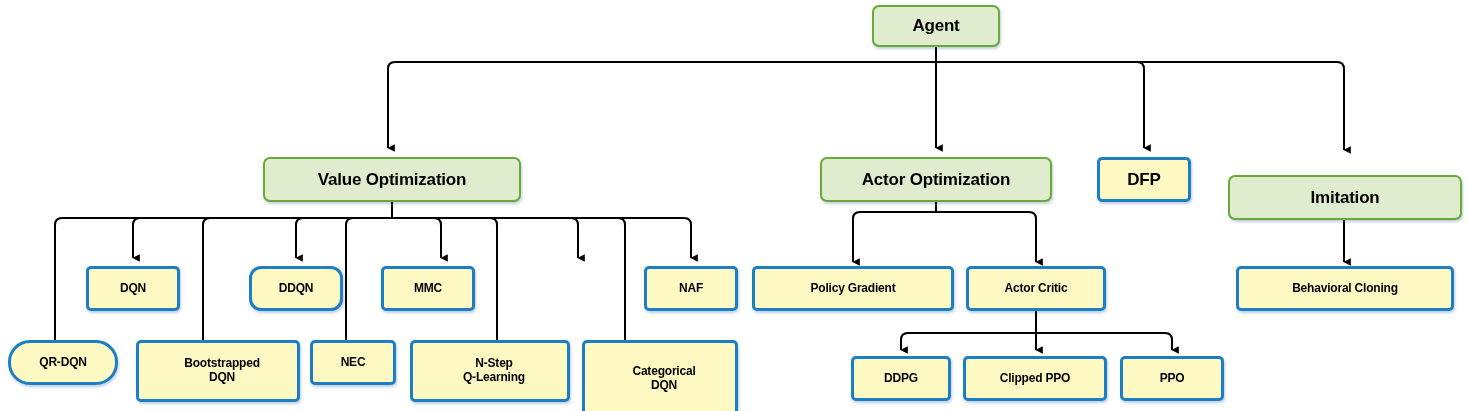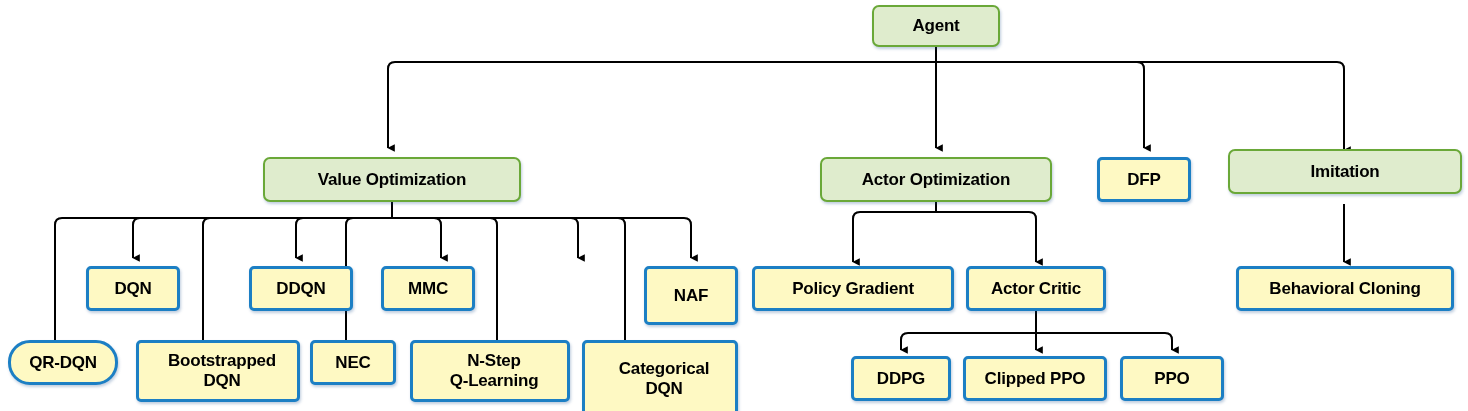--- a/index.html
+++ b/index.html
@@ -7,21 +7,21 @@
         font-family:"Liberation Sans", sans-serif;background:#ffffff;padding-left:43px;}
   #wires{position:absolute;left:0;top:0;width:1468px;height:411px;}
   .node{position:absolute;box-sizing:border-box;display:flex;align-items:center;
         justify-content:center;text-align:center;line-height:1.15;
         font-weight:bold;color:#000000;letter-spacing:-0.2px;
         box-shadow:1px 2px 3px rgba(30,80,140,0.28);}
   .node span{display:block;width:100%;padding:0 4px;}
   .green{background:#dfeccd;border:2px solid #6aa838;border-radius:7px;}
   .blue{background:#fef9c3;border:3px solid #1c7fc4;border-radius:5px;}
   .f17{font-size:17px;}
-  .f16{font-size:17px;}
+  .f16{font-size:12px;}
 </style>
 </head>
 <body>
 
 <div id="root">
 
   <svg id="wires" viewBox="0 0 1468 411" xmlns="http://www.w3.org/2000/svg">
     <defs>
       <marker id="ah" markerWidth="9" markerHeight="9" refX="4.2" refY="7.4" orient="auto" markerUnits="userSpaceOnUse">
         <path d="M0.4,0.6 L8.0,0.6 L4.2,8.0 Z" fill="#000000"></path>
@@ -68,38 +68,38 @@
   </div>
 
   <div class="node green f17" style="left:820px;top:157px;width:232px;height:45px;">
     <span>Actor Optimization</span>
   </div>
 
   <div class="node blue f17" style="left:1097px;top:157px;width:94px;height:45px;">
     <span>DFP</span>
   </div>
 
-  <div class="node green f17" style="left:1228px;top:149px;width:234px;height:45px;">
+  <div class="node green f17" style="left:1228px;top:175px;width:234px;height:45px;">
     <span>Imitation</span>
   </div>
 
   <div class="node blue f16" style="left:86px;top:266px;width:94px;height:45px;">
     <span>DQN</span>
   </div>
 
-  <div class="node blue f16" style="left:249px;top:266px;width:104px;height:45px;">
+  <div class="node blue f16" style="left:249px;top:266px;width:94px;height:45px;border-radius:12px;">
     <span>DDQN</span>
   </div>
 
   <div class="node blue f16" style="left:381px;top:266px;width:94px;height:45px;">
     <span>MMC</span>
   </div>
 
 
-  <div class="node blue f16" style="left:644px;top:266px;width:94px;height:59px;">
+  <div class="node blue f16" style="left:644px;top:266px;width:94px;height:45px;">
     <span>NAF</span>
   </div>
 
   <div class="node blue f16" style="left:8px;top:340px;width:110px;height:45px;border-radius:22px;">
     <span>QR-DQN</span>
   </div>
 
   <div class="node blue f16" style="left:136px;top:340px;width:164px;height:62px;">
     <span>
       <span style="display: block;">Bootstrapped</span>

